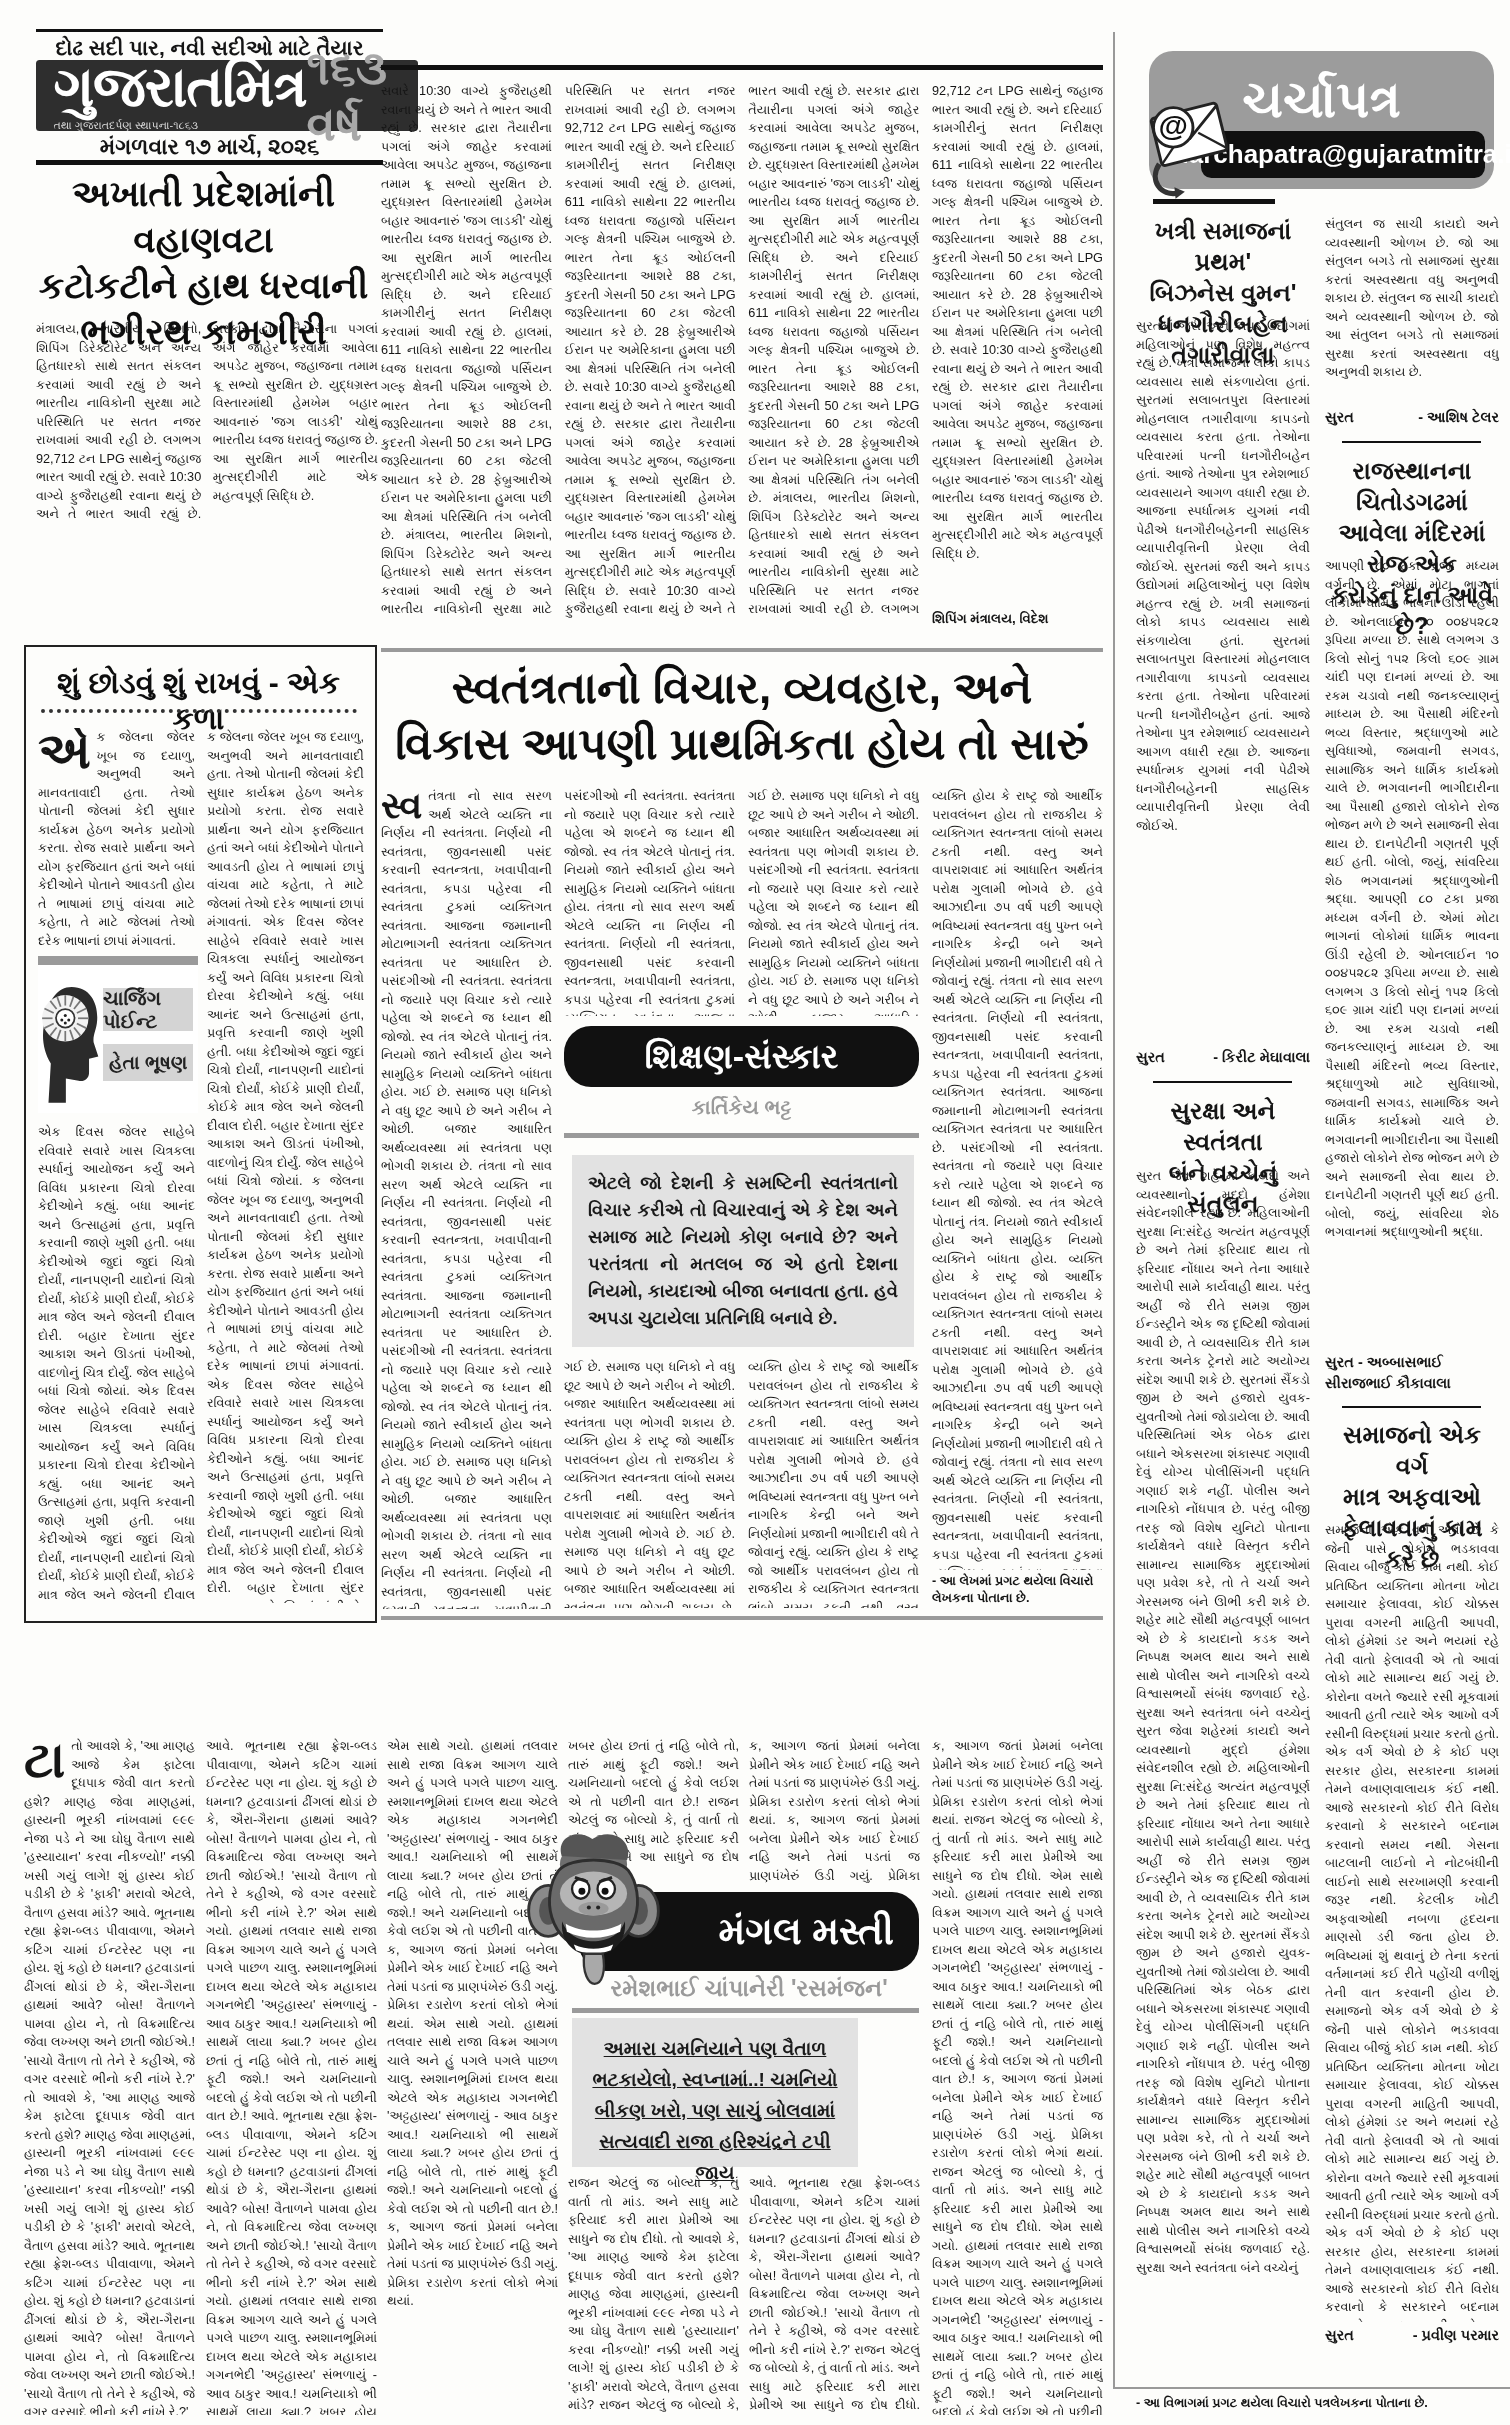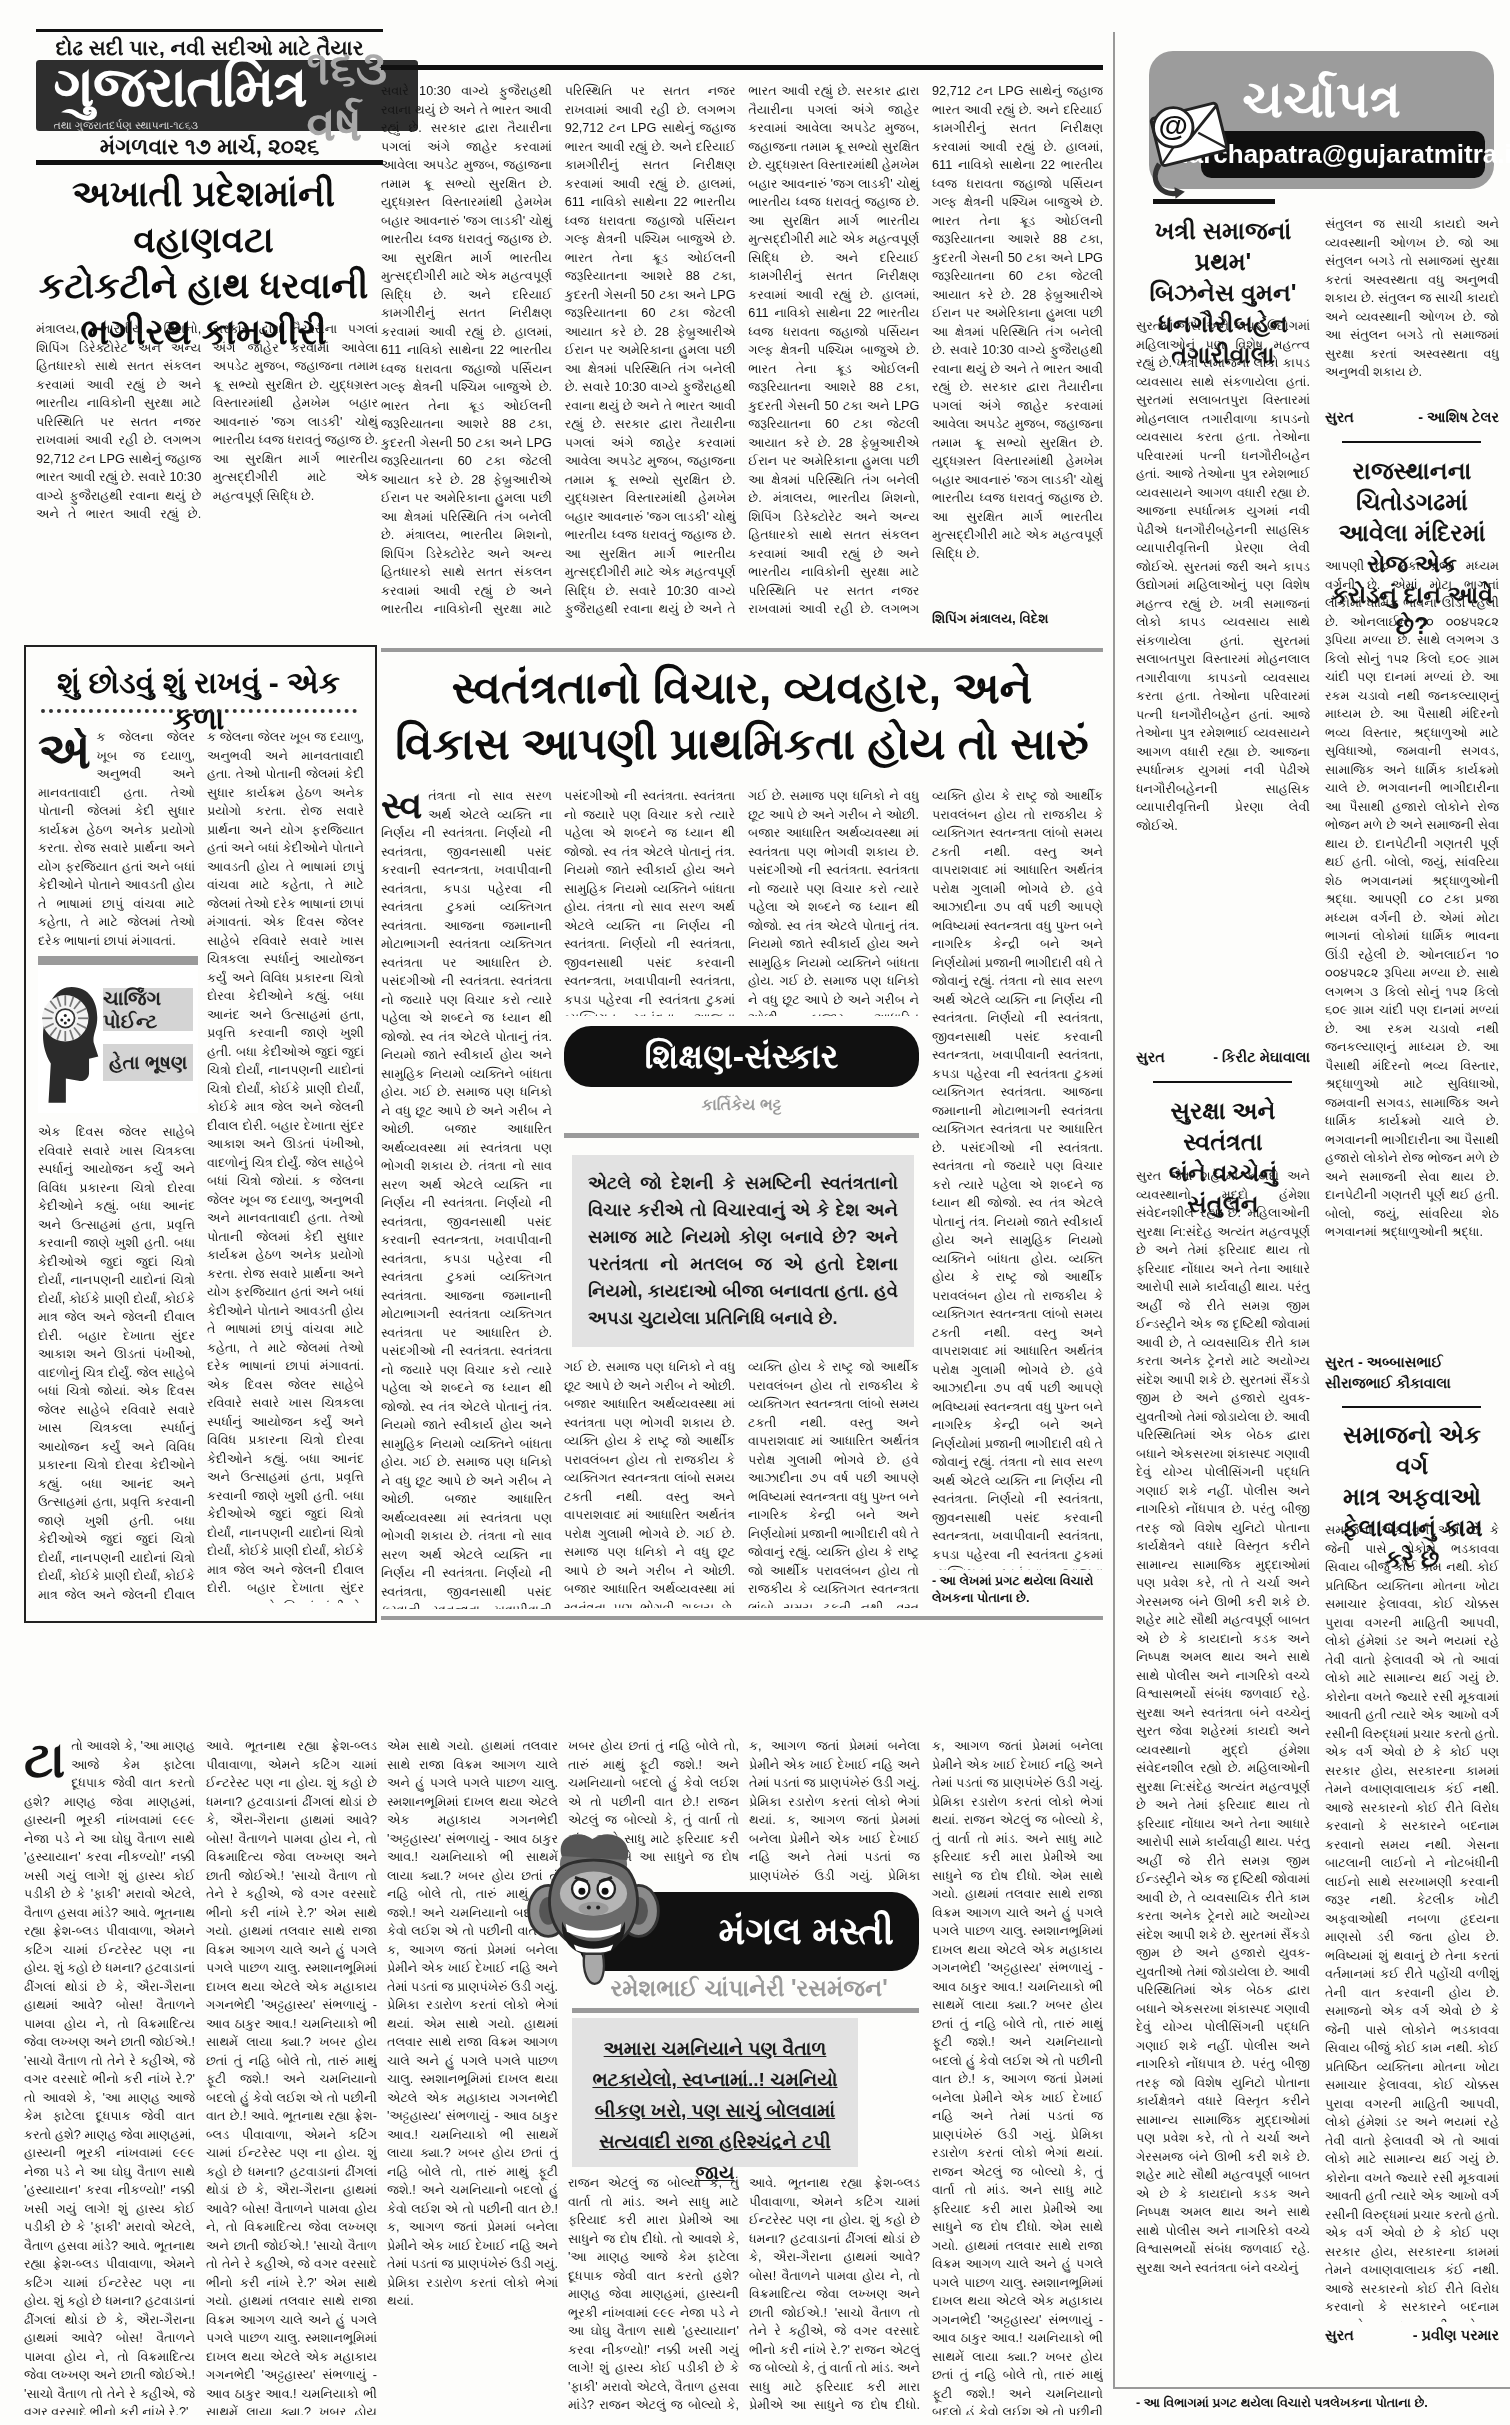--- a/index.html
+++ b/index.html
@@ -129,21 +129,21 @@
     <div>વિકાસ આપણી પ્રાથમિકતા હોય તો સારું</div>
   </div>
 
   <div class="jtext" style="left:381px;top:787px;width:171px;height:822px;">
     <span class="dropcap" style="font-size:37px;line-height:34px;">સ્વ</span><span>તંત્રતા નો સાવ સરળ અર્થ એટલે વ્યક્તિ ના નિર્ણય ની સ્વતંત્રતા. નિર્ણયો ની સ્વતંત્રતા, જીવનસાથી પસંદ કરવાની સ્વતન્ત્રતા, ખવાપીવાની સ્વતંત્રતા, કપડા પહેરવા ની સ્વતંત્રતા ટુકમાં વ્યક્તિગત સ્વતંત્રતા. આજના જમાનાની મોટાભાગની સ્વતંત્રતા વ્યક્તિગત સ્વતંત્રતા પર આધારિત છે. પસંદગીઓ ની સ્વતંત્રતા. સ્વતંત્રતા નો જયારે પણ વિચાર કરો ત્યારે પહેલા એ શબ્દને જ ધ્યાન થી જોજો. સ્વ તંત્ર એટલે પોતાનું તંત્ર. નિયમો જાતે સ્વીકાર્ય હોય અને સામુહિક નિયમો વ્યક્તિને બાંધતા હોય. ગઈ છે. સમાજ પણ ધનિકો ને વધુ છૂટ આપે છે અને ગરીબ ને ઓછી. બજાર આધારિત અર્થવ્યવસ્થા માં સ્વતંત્રતા પણ ભોગવી શકાય છે. તંત્રતા નો સાવ સરળ અર્થ એટલે વ્યક્તિ ના નિર્ણય ની સ્વતંત્રતા. નિર્ણયો ની સ્વતંત્રતા, જીવનસાથી પસંદ કરવાની સ્વતન્ત્રતા, ખવાપીવાની સ્વતંત્રતા, કપડા પહેરવા ની સ્વતંત્રતા ટુકમાં વ્યક્તિગત સ્વતંત્રતા. આજના જમાનાની મોટાભાગની સ્વતંત્રતા વ્યક્તિગત સ્વતંત્રતા પર આધારિત છે. પસંદગીઓ ની સ્વતંત્રતા. સ્વતંત્રતા નો જયારે પણ વિચાર કરો ત્યારે પહેલા એ શબ્દને જ ધ્યાન થી જોજો. સ્વ તંત્ર એટલે પોતાનું તંત્ર. નિયમો જાતે સ્વીકાર્ય હોય અને સામુહિક નિયમો વ્યક્તિને બાંધતા હોય. ગઈ છે. સમાજ પણ ધનિકો ને વધુ છૂટ આપે છે અને ગરીબ ને ઓછી. બજાર આધારિત અર્થવ્યવસ્થા માં સ્વતંત્રતા પણ ભોગવી શકાય છે. તંત્રતા નો સાવ સરળ અર્થ એટલે વ્યક્તિ ના નિર્ણય ની સ્વતંત્રતા. નિર્ણયો ની સ્વતંત્રતા, જીવનસાથી પસંદ કરવાની સ્વતન્ત્રતા, ખવાપીવાની સ્વતંત્રતા, કપડા પહેરવા ની સ્વતંત્રતા ટુકમાં વ્યક્તિગત સ્વતંત્રતા. આજના જમાનાની મોટાભાગની સ્વતંત્રતા વ્યક્તિગત સ્વતંત્રતા પર આધારિત છે. પસંદગીઓ ની સ્વતંત્રતા. સ્વતંત્રતા નો જયારે પણ વિચાર કરો ત્યારે પહેલા એ શબ્દને જ ધ્યાન થી જોજો. સ્વ તંત્ર એટલે પોતાનું તંત્ર. નિયમો જાતે સ્વીકાર્ય હોય અને સામુહિક નિયમો વ્યક્તિને બાંધતા હોય. ગઈ છે. સમાજ પણ ધનિકો ને વધુ છૂટ આપે છે અને ગરીબ ને ઓછી. બજાર આધારિત અર્થવ્યવસ્થા માં સ્વતંત્રતા પણ ભોગવી શકાય છે.</span>
   </div>
   <div class="jtext" style="left:564px;top:787px;width:171px;height:229px;">પસંદગીઓ ની સ્વતંત્રતા. સ્વતંત્રતા નો જયારે પણ વિચાર કરો ત્યારે પહેલા એ શબ્દને જ ધ્યાન થી જોજો. સ્વ તંત્ર એટલે પોતાનું તંત્ર. નિયમો જાતે સ્વીકાર્ય હોય અને સામુહિક નિયમો વ્યક્તિને બાંધતા હોય. તંત્રતા નો સાવ સરળ અર્થ એટલે વ્યક્તિ ના નિર્ણય ની સ્વતંત્રતા. નિર્ણયો ની સ્વતંત્રતા, જીવનસાથી પસંદ કરવાની સ્વતન્ત્રતા, ખવાપીવાની સ્વતંત્રતા, કપડા પહેરવા ની સ્વતંત્રતા ટુકમાં વ્યક્તિગત સ્વતંત્રતા. આજના જમાનાની મોટાભાગની સ્વતંત્રતા વ્યક્તિગત સ્વતંત્રતા પર આધારિત છે. પસંદગીઓ ની સ્વતંત્રતા. સ્વતંત્રતા નો જયારે પણ વિચાર કરો ત્યારે પહેલા એ શબ્દને જ ધ્યાન થી જોજો. સ્વ તંત્ર એટલે પોતાનું તંત્ર. નિયમો જાતે સ્વીકાર્ય હોય અને સામુહિક નિયમો વ્યક્તિને બાંધતા હોય. તંત્રતા નો સાવ સરળ અર્થ એટલે વ્યક્તિ ના નિર્ણય ની સ્વતંત્રતા. નિર્ણયો ની સ્વતંત્રતા, જીવનસાથી પસંદ કરવાની સ્વતન્ત્રતા, ખવાપીવાની સ્વતંત્રતા, કપડા પહેરવા ની સ્વતંત્રતા ટુકમાં વ્યક્તિગત સ્વતંત્રતા. આજના જમાનાની મોટાભાગની સ્વતંત્રતા વ્યક્તિગત સ્વતંત્રતા પર આધારિત છે.</div>
   <div class="jtext" style="left:748px;top:787px;width:171px;height:229px;">ગઈ છે. સમાજ પણ ધનિકો ને વધુ છૂટ આપે છે અને ગરીબ ને ઓછી. બજાર આધારિત અર્થવ્યવસ્થા માં સ્વતંત્રતા પણ ભોગવી શકાય છે. પસંદગીઓ ની સ્વતંત્રતા. સ્વતંત્રતા નો જયારે પણ વિચાર કરો ત્યારે પહેલા એ શબ્દને જ ધ્યાન થી જોજો. સ્વ તંત્ર એટલે પોતાનું તંત્ર. નિયમો જાતે સ્વીકાર્ય હોય અને સામુહિક નિયમો વ્યક્તિને બાંધતા હોય. ગઈ છે. સમાજ પણ ધનિકો ને વધુ છૂટ આપે છે અને ગરીબ ને ઓછી. બજાર આધારિત અર્થવ્યવસ્થા માં સ્વતંત્રતા પણ ભોગવી શકાય છે. પસંદગીઓ ની સ્વતંત્રતા. સ્વતંત્રતા નો જયારે પણ વિચાર કરો ત્યારે પહેલા એ શબ્દને જ ધ્યાન થી જોજો. સ્વ તંત્ર એટલે પોતાનું તંત્ર. નિયમો જાતે સ્વીકાર્ય હોય અને સામુહિક નિયમો વ્યક્તિને બાંધતા હોય.</div>
 
   <div class="banner" style="left:564px;top:1026px;width:355px;height:61px;font-size:34px;">શિક્ષણ-સંસ્કાર</div>
-  <div class="columnist" style="left:564px;top:1096px;width:355px;font-size:16px;">કાર્તિકેય ભટ્ટ</div>
+  <div class="columnist" style="left:564px;top:1096px;width:355px;font-size:20px;">કાર્તિકેય ભટ્ટ</div>
   <div class="grule" style="left:564px;top:1133px;width:355px;height:5.2px;"></div>
   <div class="quotebox jtext" style="left:572px;top:1155px;width:342px;height:192px;position:absolute;font-size:18px;line-height:27px;">એટલે જો દેશની કે સમષ્ટિની સ્વતંત્રતાનો વિચાર કરીએ તો વિચારવાનું એ કે દેશ અને સમાજ માટે નિયમો કોણ બનાવે છે? અને પરતંત્રતા નો મતલબ જ એ હતો દેશના નિયમો, કાયદાઓ બીજા બનાવતા હતા. હવે અપડા ચુટાયેલા પ્રતિનિધિ બનાવે છે.</div>
 
   <div class="jtext" style="left:564px;top:1358px;width:171px;height:250px;">ગઈ છે. સમાજ પણ ધનિકો ને વધુ છૂટ આપે છે અને ગરીબ ને ઓછી. બજાર આધારિત અર્થવ્યવસ્થા માં સ્વતંત્રતા પણ ભોગવી શકાય છે. વ્યક્તિ હોય કે રાષ્ટ્ર જો આર્થીક પરાવલંબન હોય તો રાજકીય કે વ્યક્તિગત સ્વતન્ત્રતા લાંબો સમય ટકતી નથી. વસ્તુ અને વાપરાશવાદ માં આધારિત અર્થતંત્ર પરોક્ષ ગુલામી ભોગવે છે. ગઈ છે. સમાજ પણ ધનિકો ને વધુ છૂટ આપે છે અને ગરીબ ને ઓછી. બજાર આધારિત અર્થવ્યવસ્થા માં સ્વતંત્રતા પણ ભોગવી શકાય છે. વ્યક્તિ હોય કે રાષ્ટ્ર જો આર્થીક પરાવલંબન હોય તો રાજકીય કે વ્યક્તિગત સ્વતન્ત્રતા લાંબો સમય ટકતી નથી. વસ્તુ અને વાપરાશવાદ માં આધારિત અર્થતંત્ર પરોક્ષ ગુલામી ભોગવે છે.</div>
   <div class="jtext" style="left:748px;top:1358px;width:171px;height:250px;">વ્યક્તિ હોય કે રાષ્ટ્ર જો આર્થીક પરાવલંબન હોય તો રાજકીય કે વ્યક્તિગત સ્વતન્ત્રતા લાંબો સમય ટકતી નથી. વસ્તુ અને વાપરાશવાદ માં આધારિત અર્થતંત્ર પરોક્ષ ગુલામી ભોગવે છે. હવે આઝાદીના ૭૫ વર્ષ પછી આપણે ભવિષ્યમાં સ્વતન્ત્રતા વધુ પુખ્ત બને નાગરિક કેન્દ્રી બને અને નિર્ણયોમાં પ્રજાની ભાગીદારી વધે તે જોવાનું રહ્યું. વ્યક્તિ હોય કે રાષ્ટ્ર જો આર્થીક પરાવલંબન હોય તો રાજકીય કે વ્યક્તિગત સ્વતન્ત્રતા લાંબો સમય ટકતી નથી. વસ્તુ અને વાપરાશવાદ માં આધારિત અર્થતંત્ર પરોક્ષ ગુલામી ભોગવે છે. હવે આઝાદીના ૭૫ વર્ષ પછી આપણે ભવિષ્યમાં સ્વતન્ત્રતા વધુ પુખ્ત બને નાગરિક કેન્દ્રી બને અને નિર્ણયોમાં પ્રજાની ભાગીદારી વધે તે જોવાનું રહ્યું.</div>
   <div class="jtext" style="left:932px;top:787px;width:171px;height:783px;">વ્યક્તિ હોય કે રાષ્ટ્ર જો આર્થીક પરાવલંબન હોય તો રાજકીય કે વ્યક્તિગત સ્વતન્ત્રતા લાંબો સમય ટકતી નથી. વસ્તુ અને વાપરાશવાદ માં આધારિત અર્થતંત્ર પરોક્ષ ગુલામી ભોગવે છે. હવે આઝાદીના ૭૫ વર્ષ પછી આપણે ભવિષ્યમાં સ્વતન્ત્રતા વધુ પુખ્ત બને નાગરિક કેન્દ્રી બને અને નિર્ણયોમાં પ્રજાની ભાગીદારી વધે તે જોવાનું રહ્યું. તંત્રતા નો સાવ સરળ અર્થ એટલે વ્યક્તિ ના નિર્ણય ની સ્વતંત્રતા. નિર્ણયો ની સ્વતંત્રતા, જીવનસાથી પસંદ કરવાની સ્વતન્ત્રતા, ખવાપીવાની સ્વતંત્રતા, કપડા પહેરવા ની સ્વતંત્રતા ટુકમાં વ્યક્તિગત સ્વતંત્રતા. આજના જમાનાની મોટાભાગની સ્વતંત્રતા વ્યક્તિગત સ્વતંત્રતા પર આધારિત છે. પસંદગીઓ ની સ્વતંત્રતા. સ્વતંત્રતા નો જયારે પણ વિચાર કરો ત્યારે પહેલા એ શબ્દને જ ધ્યાન થી જોજો. સ્વ તંત્ર એટલે પોતાનું તંત્ર. નિયમો જાતે સ્વીકાર્ય હોય અને સામુહિક નિયમો વ્યક્તિને બાંધતા હોય. વ્યક્તિ હોય કે રાષ્ટ્ર જો આર્થીક પરાવલંબન હોય તો રાજકીય કે વ્યક્તિગત સ્વતન્ત્રતા લાંબો સમય ટકતી નથી. વસ્તુ અને વાપરાશવાદ માં આધારિત અર્થતંત્ર પરોક્ષ ગુલામી ભોગવે છે. હવે આઝાદીના ૭૫ વર્ષ પછી આપણે ભવિષ્યમાં સ્વતન્ત્રતા વધુ પુખ્ત બને નાગરિક કેન્દ્રી બને અને નિર્ણયોમાં પ્રજાની ભાગીદારી વધે તે જોવાનું રહ્યું. તંત્રતા નો સાવ સરળ અર્થ એટલે વ્યક્તિ ના નિર્ણય ની સ્વતંત્રતા. નિર્ણયો ની સ્વતંત્રતા, જીવનસાથી પસંદ કરવાની સ્વતન્ત્રતા, ખવાપીવાની સ્વતંત્રતા, કપડા પહેરવા ની સ્વતંત્રતા ટુકમાં વ્યક્તિગત સ્વતંત્રતા. આજના જમાનાની મોટાભાગની સ્વતંત્રતા વ્યક્તિગત સ્વતંત્રતા પર આધારિત છે. પસંદગીઓ ની સ્વતંત્રતા. સ્વતંત્રતા નો જયારે પણ વિચાર કરો ત્યારે પહેલા એ શબ્દને જ ધ્યાન થી જોજો. સ્વ તંત્ર એટલે પોતાનું તંત્ર. નિયમો જાતે સ્વીકાર્ય હોય અને સામુહિક નિયમો વ્યક્તિને બાંધતા હોય.</div>
   <div class="abs b" style="left:932px;top:1573px;width:171px;font-size:12.7px;line-height:17.4px;">- આ લેખમાં પ્રગટ થયેલા વિચારો લેખકના પોતાના છે.</div>
   <div class="grule" style="left:381px;top:1616px;width:722px;height:4px;"></div>
 
 

